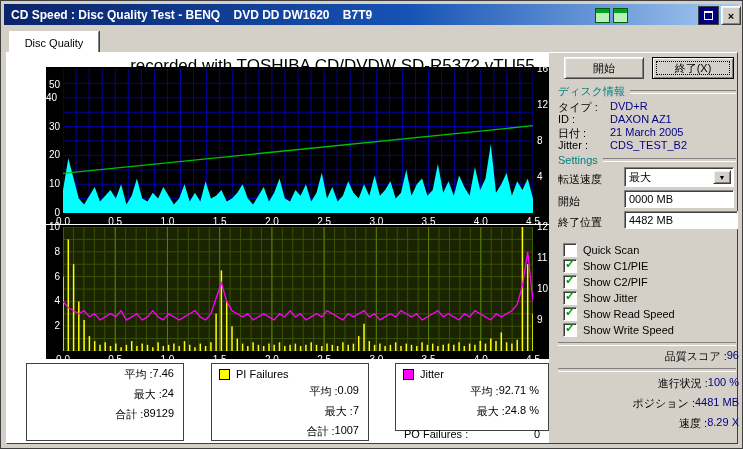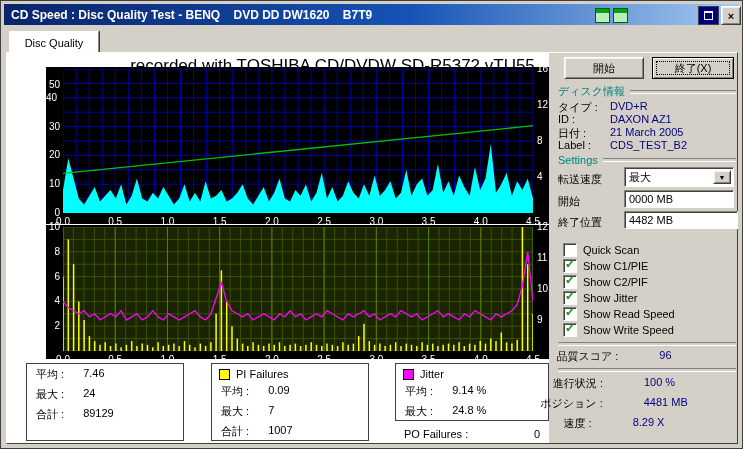--- a/index.html
+++ b/index.html
@@ -28,41 +28,41 @@
   .sidebar-bg{position:absolute;left:548px;top:52px;width:188px;height:390px;background:#d4d0c8;}
   .recorded{position:absolute;left:80px;top:55px;width:503px;text-align:center;font-size:17px;color:#000;}
   .chart{position:absolute;background:#000;}
   #chart1{left:45px;top:66px;width:503px;height:157px;}
   #chart2{left:45px;top:224px;width:503px;height:134px;}
   .chart svg{position:absolute;left:17px;top:2px;display:block;}
   .ticklbl{position:absolute;color:#ffffff;font-size:10px;line-height:12px;}
   .legbox{position:absolute;background:#fff;border:1px solid #404040;box-sizing:border-box;}
   .leghdr{display:flex;align-items:center;gap:6px;padding:4px 0 1px 7px;}
   .legsq{width:9px;height:9px;border:1px solid #000;}
-  .legrow{display:flex;justify-content:flex-start;padding:2.5px 9px;gap:19px;}
+  .legrow{display:flex;justify-content:flex-end;padding:2.5px 9px;}
   .porow{position:absolute;left:394px;top:427px;width:154px;display:flex;
     justify-content:space-between;padding:0 9px;box-sizing:border-box;}
   .pushbtn{position:absolute;height:20px;display:flex;align-items:center;justify-content:center;font-size:11px;cursor:default;}
   .defaultbtn{border:1px solid #000;box-shadow:inset 1px 1px 0 #ffffff, inset -1px -1px 0 #808080;}
   .focusrect{position:absolute;left:3px;top:3px;right:3px;bottom:3px;border:1px dotted #000;}
   .sechdr{position:absolute;display:flex;align-items:center;width:178px;color:#008080;}
   .sechdr .rule{flex:1;height:2px;border-top:1px solid #808080;border-bottom:1px solid #ffffff;margin-left:5px;}
   .inforow{position:absolute;left:557px;width:178px;display:flex;}
   .inforow .lbl{width:52px;color:#000;}
   .inforow .val{color:#000080;}
   .field{position:absolute;background:#fff;border:1px solid;border-color:#808080 #ffffff #ffffff #808080;
     box-shadow:inset 1px 1px 0 #404040;box-sizing:border-box;display:flex;align-items:center;padding-left:4px;}
   .arrowbtn{position:absolute;right:2px;top:2px;width:16px;bottom:2px;display:flex;align-items:center;justify-content:center;font-size:7px;color:#000;}
   .cb{position:absolute;left:562px;display:flex;align-items:center;gap:6px;height:13px;}
   .cbbox{width:12px;height:12px;background:#fff;border:1px solid;border-color:#808080 #ffffff #ffffff #808080;
     box-shadow:inset 1px 1px 0 #404040;position:relative;box-sizing:content-box;}
   .cbbox .mark{position:absolute;left:1px;top:-3px;color:#00a000;font-weight:bold;font-size:12px;display:none;}
   .cb.on .cbbox .mark{display:block;}
   .hdiv{position:absolute;left:557px;width:178px;height:2px;border-top:1px solid #808080;border-bottom:1px solid #ffffff;}
-  .statrow{position:absolute;left:527px;width:172px;display:flex;justify-content:center;gap:41px;}
+  .statrow{position:absolute;left:566px;width:172px;display:flex;justify-content:flex-end;}
   .statrow .val{color:#000080;}
 </style>
 </head>
 <body>
 
 <div class="window">
 
   <div class="titlebar">
     <span class="title">CD Speed : Disc Quality Test - BENQ    DVD DD DW1620    B7T9</span>
     <span class="tb-ico g1">
@@ -372,28 +372,28 @@
     <div class="legrow">
         <span>最大 :</span>
         <span>7</span>
       </div>
     <div class="legrow">
         <span>合計 :</span>
         <span>1007</span>
       </div>
   </div>
 
-  <div class="legbox" style="left:394px;top:362px;width:154px;height:58px;">
+  <div class="legbox" style="left:394px;top:362px;width:154px;height:68px;">
     <div class="leghdr">
       <span class="legsq" style="background: rgb(255, 0, 255);"></span>
       <span>Jitter</span>
     </div>
     <div class="legrow">
         <span>平均 :</span>
-        <span>9.14 %</span>
+        <span>92.71 %</span>
       </div>
     <div class="legrow">
         <span>最大 :</span>
         <span>24.8 %</span>
       </div>
   </div>
 
   <div class="porow">
     <span>PO Failures :</span>
     <span>0</span>
@@ -418,21 +418,21 @@
   </div>
   <div class="inforow" style="top:112px;">
     <span class="lbl">ID :</span>
     <span class="val">DAXON AZ1</span>
   </div>
   <div class="inforow" style="top:125px;">
     <span class="lbl">日付 :</span>
     <span class="val">21 March 2005</span>
   </div>
   <div class="inforow" style="top:138px;">
-    <span class="lbl">Label :</span>
+    <span class="lbl">Jitter :</span>
     <span class="val">CDS_TEST_B2</span>
   </div>
 
   <div class="sechdr" style="left:557px;top:153px;">
     <span>Settings</span>
     <span class="rule"></span>
   </div>
 
   <span style="position:absolute;left:557px;top:171px;">転送速度</span>
   <div class="field" style="left:623px;top:166px;width:110px;height:20px;">

